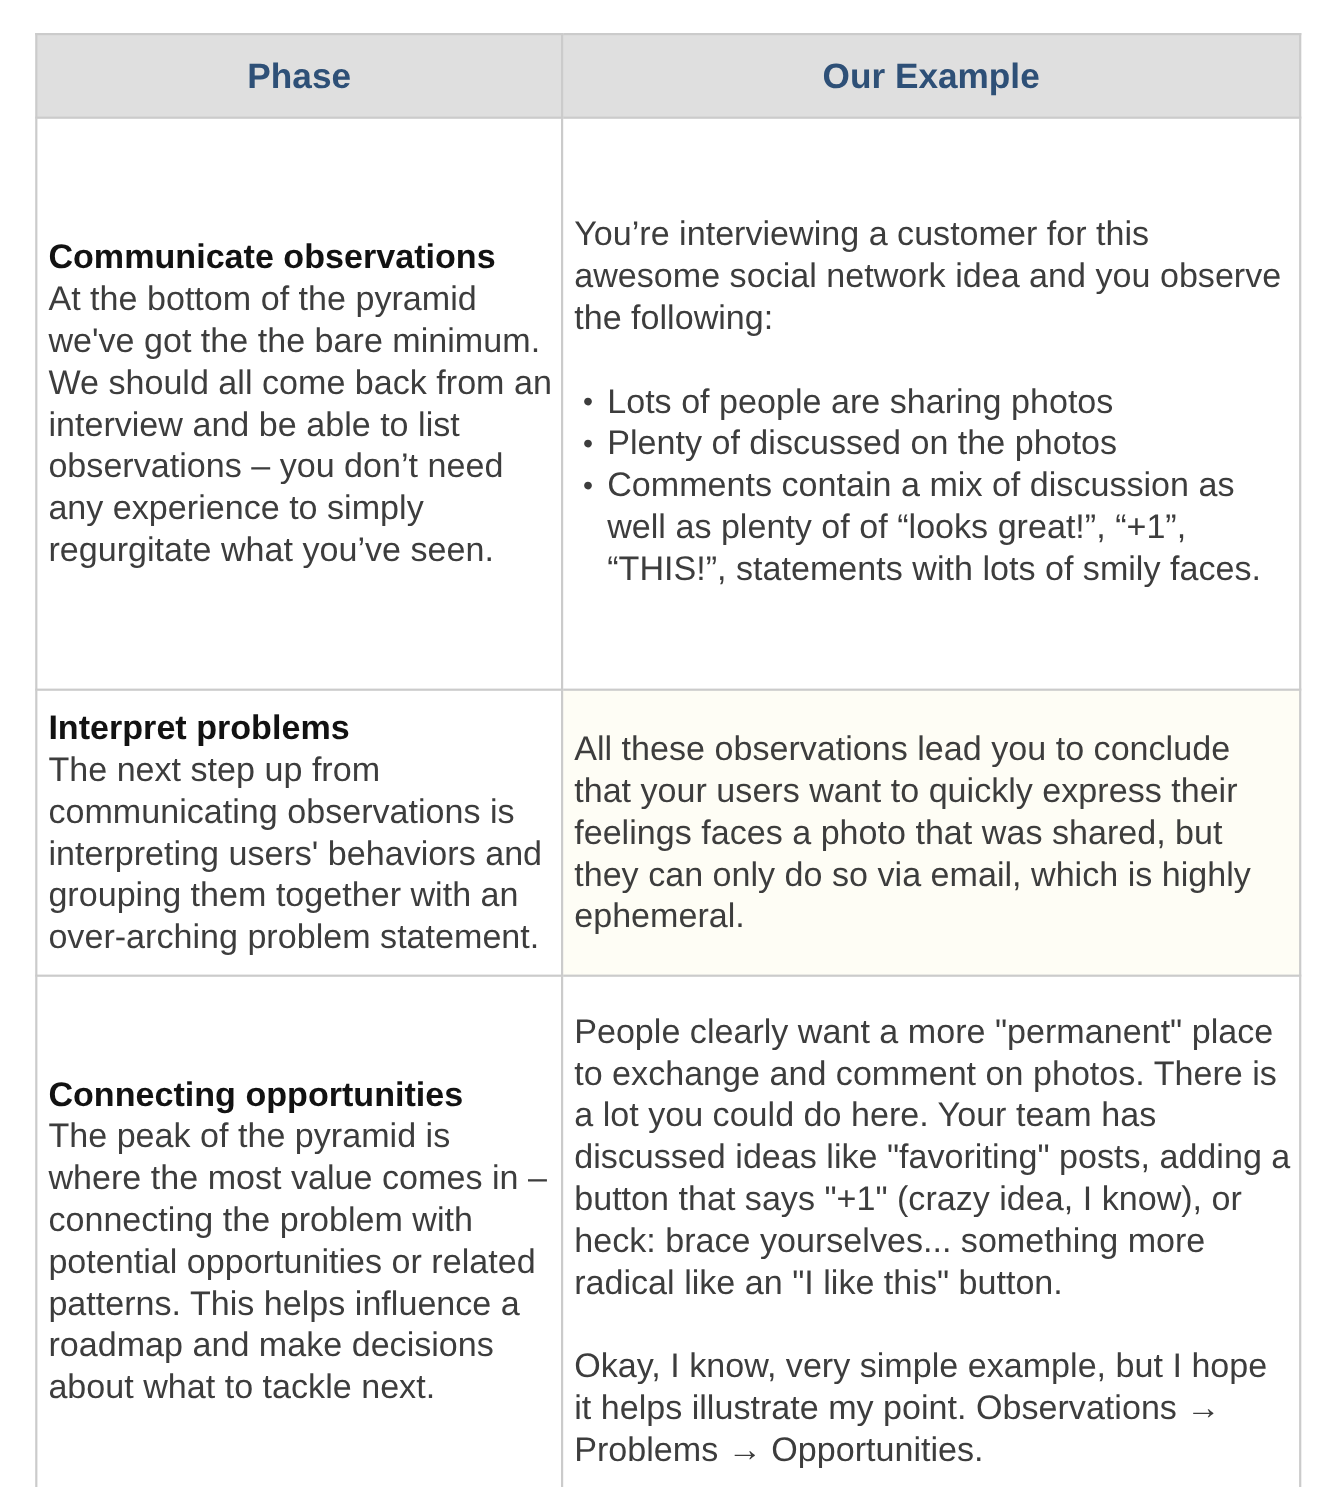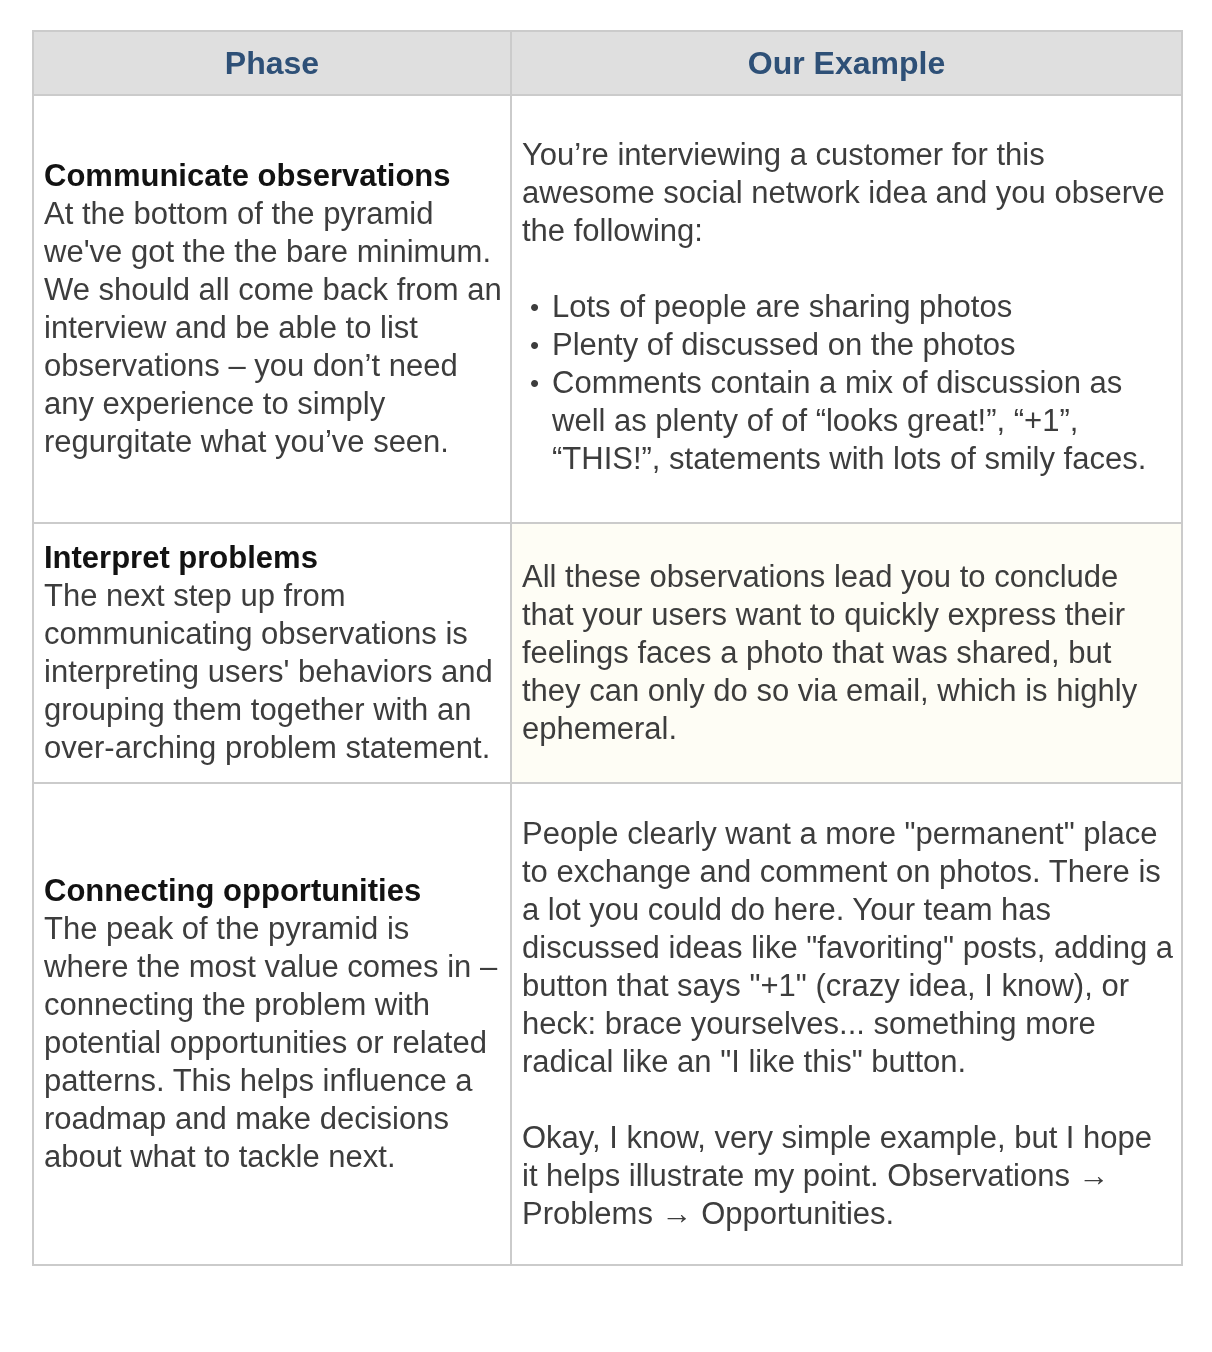--- a/index.html
+++ b/index.html
@@ -28,22 +28,22 @@
     box-sizing: border-box;
   }
   th {
     background: #dfdfdf;
     color: #2e5077;
     font-size: 32px;
     font-weight: 700;
     text-align: center;
     padding: 8px;
   }
-  tr.header-row { height: 64px; }
-  tr.row-0 { height: 428px; }
+  tr.header-row { height: 76px; }
+  tr.row-0 { height: 520px; }
   tr.row-1 { height: 260px; }
   tr.row-2 { height: 482px; }
   td {
     background: #ffffff;
     color: #3d3d3d;
     font-size: 31px;
     line-height: 38px;
     padding: 10px 8px 10px 10px;
     text-align: left;
   }

